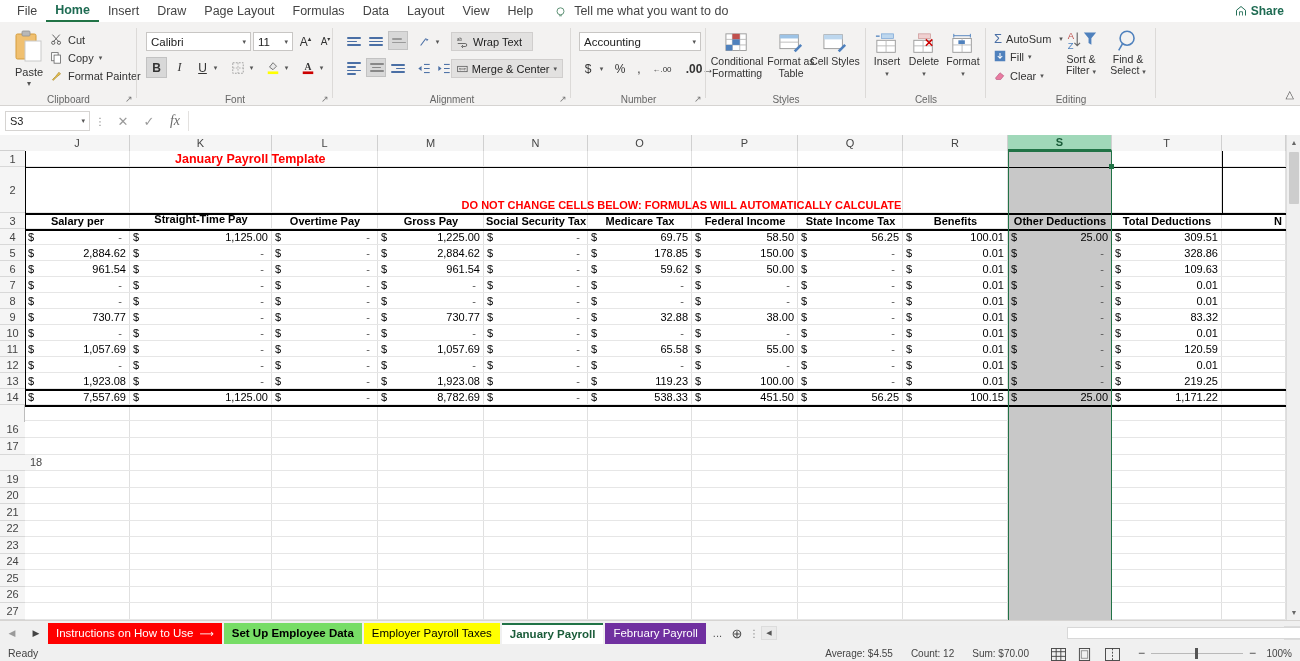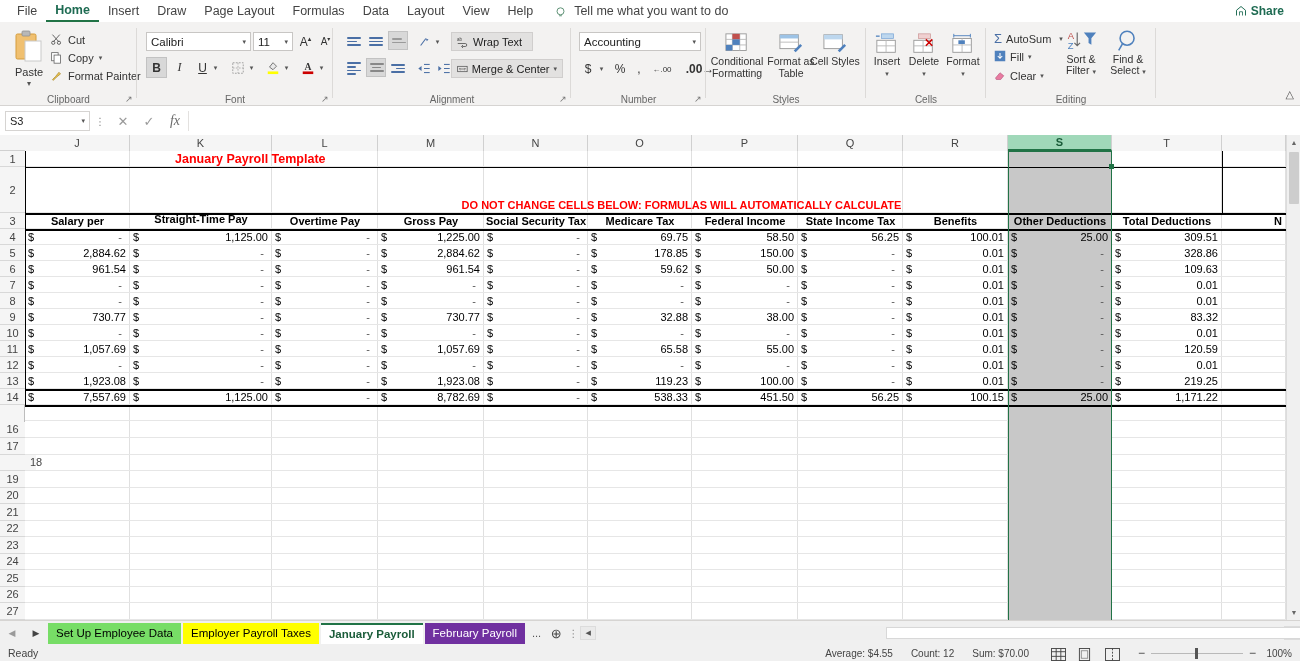--- a/index.html
+++ b/index.html
@@ -1220,21 +1220,25 @@
       <div class="thumbv"></div>
       <div class="arrow" style="position:absolute;bottom:0;">▼</div>
     </div>
   </div>
 
   <div class="tabbar">
     <div class="navarrows">
       <span>◀</span>
       <span class="on">▶</span>
     </div>
-    <div class="stab" style="background:#77dd66;color:#000;">Set Up Employee Data</div>
+    <div class="stab" style="background:#ff0000;color:#fff;">
+      <span>Instructions on How to Use</span>
+      <span style="margin-left:6px;font-size:10px;">⟶</span>
+    </div>
+    <div class="stab" style="background:#77dd66;color:#000;font-weight:bold;">Set Up Employee Data</div>
     <div class="stab" style="background:#ffff00;color:#000;">Employer Payroll Taxes</div>
     <div class="stab active">January Payroll</div>
     <div class="stab" style="background:#7030a0;color:#fff;">February Payroll</div>
     <div class="tab-ellipsis">...</div>
     <div class="addsheet">⊕</div>
     <div class="hvdots">⋮</div>
     <div class="hsb">
       <div class="harrow">◀</div>
       <div class="htrack">
         <div class="hthumb"></div>

